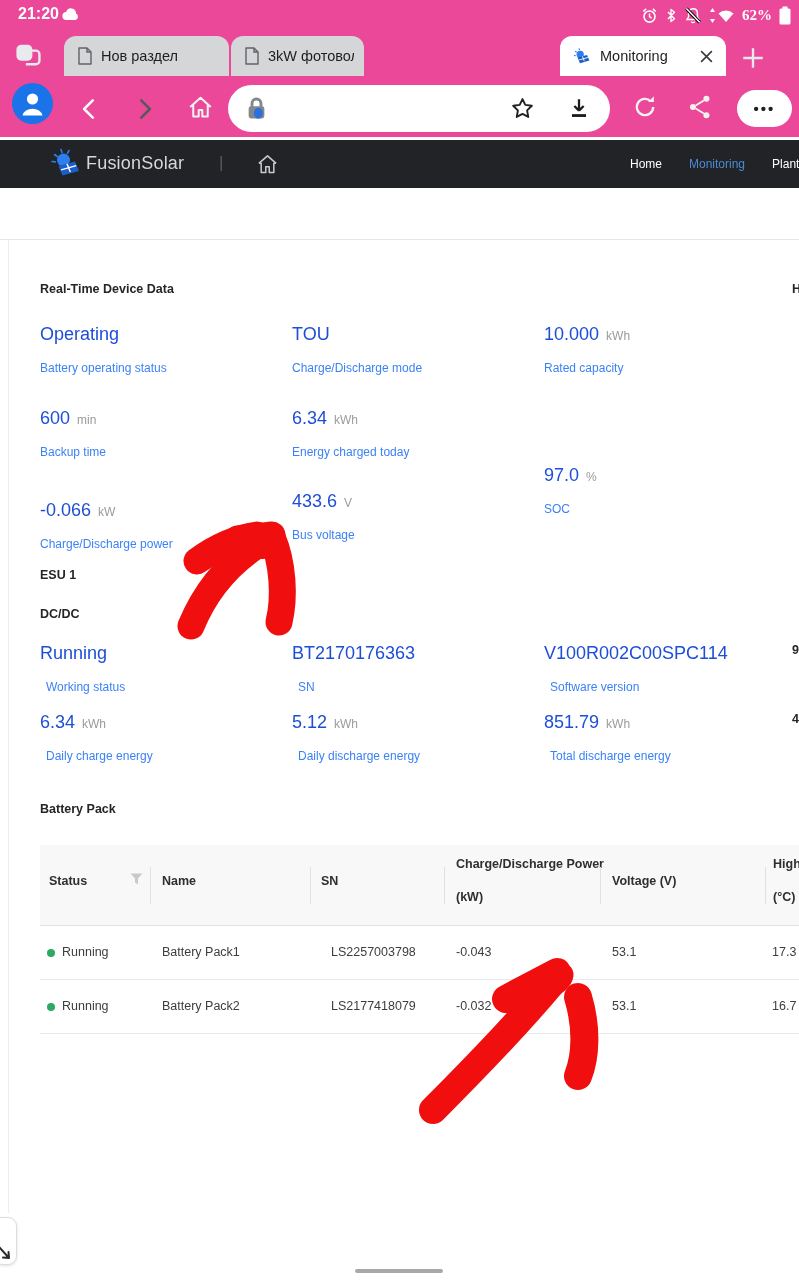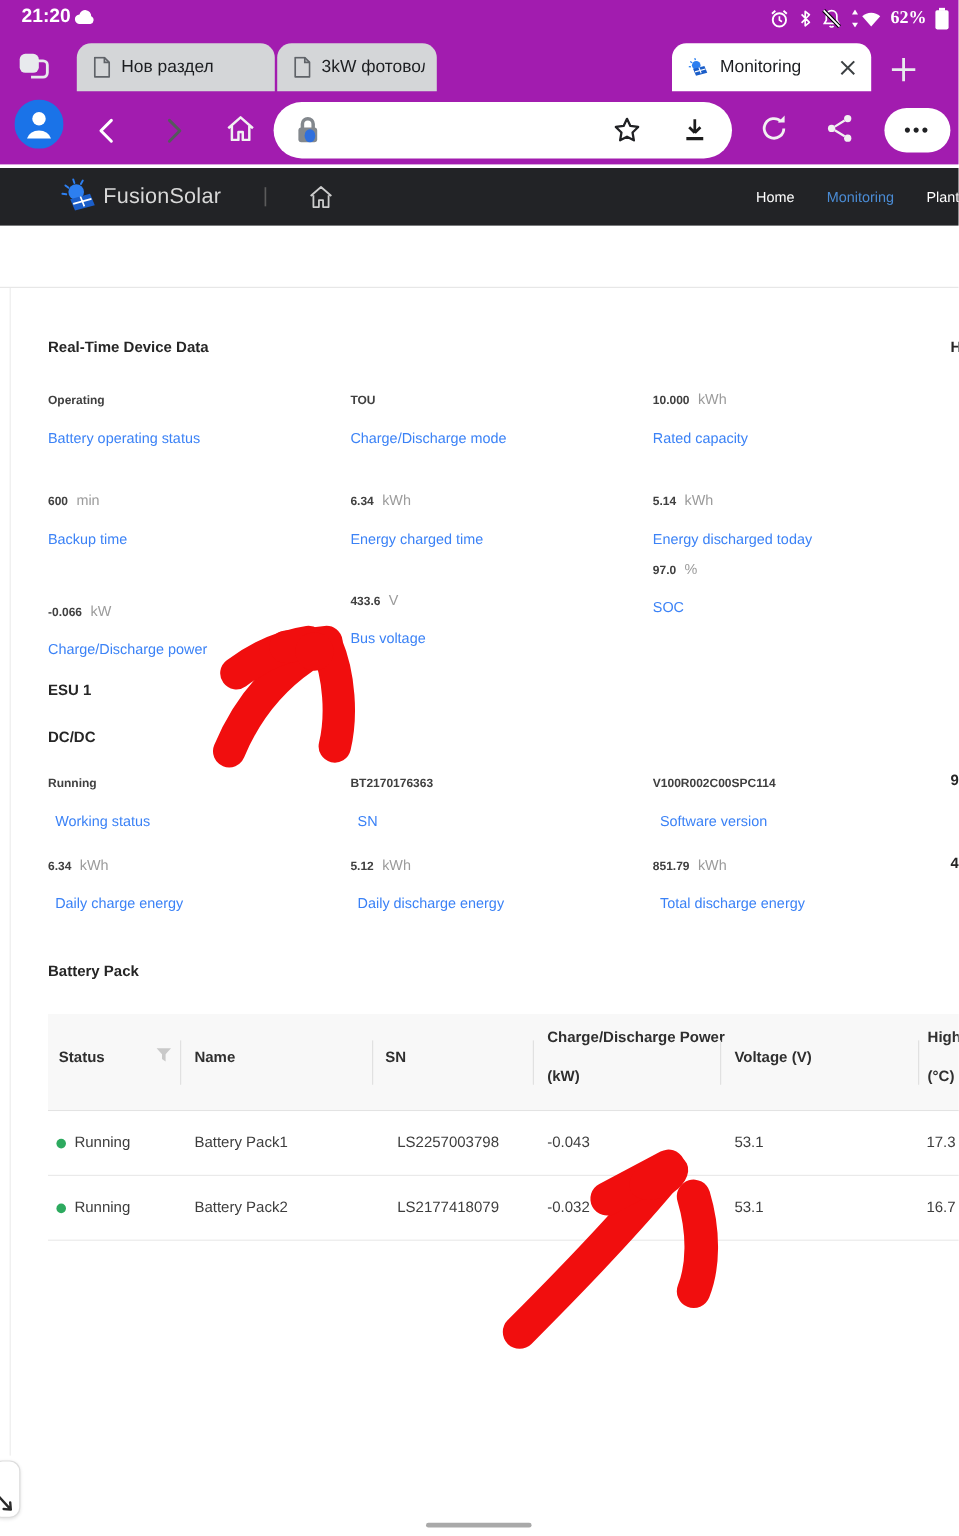--- a/index.html
+++ b/index.html
@@ -1,20 +1,20 @@
 <!DOCTYPE html>
 <html><head>
 <meta charset="utf-8">
 <style>
   html,body{margin:0;padding:0;background:#fff;}
   .page{position:relative;width:799px;height:1280px;background:#fff;overflow:hidden;
         font-family:"Liberation Sans",sans-serif;}
   .abs{position:absolute;}
   
-  .chrome{position:absolute;left:0;top:0;width:799px;height:137px;background:#a21caf;}
+  .chrome{position:absolute;left:0;top:0;width:799px;height:137px;background:#ec4899;}
   .statusbar{position:absolute;left:0;top:0;width:799px;height:30px;color:#fff;}
   .sb-time{position:absolute;left:18px;top:5px;font-size:16px;font-weight:700;color:#fff;}
   .sb-right{position:absolute;right:8px;top:4px;display:flex;align-items:center;gap:7px;height:22px;}
   .sb-batt{font-size:15px;font-weight:700;color:#fff;font-family:Liberation Serif, serif;}
   .tabbar{position:absolute;left:0;top:30px;width:799px;height:46px;padding-left:17px;}
   .tab{position:absolute;top:6px;height:40px;border-radius:12px 12px 0 0;display:flex;align-items:center;
        padding:0 10px 0 13px;gap:9px;box-sizing:border-box;overflow:hidden;}
   .tab-inactive{background:#d4d6d8;}
   .tab-active{background:#fff;}
   .tab-label{font-size:14.5px;color:#1c1e21;white-space:nowrap;overflow:hidden;}
@@ -30,21 +30,21 @@
   .brand{position:absolute;left:86px;top:13px;font-size:18px;color:#d8d8d8;letter-spacing:.2px;}
   .hdr-sep{position:absolute;left:219px;top:13px;color:#5b5b5b;font-size:17px;}
   .nav{position:absolute;left:630px;top:0;height:48px;display:flex;align-items:center;gap:27px;
        font-size:12px;white-space:nowrap;}
   .nav a{text-decoration:none;}
   
   .divider-top{position:absolute;left:0;top:239px;width:799px;height:1px;background:#e7e7e7;}
   .card-left{position:absolute;left:8px;top:240px;width:1px;height:973px;background:#ededed;}
   .sec-title{position:absolute;font-size:12.5px;font-weight:700;color:#262626;}
   .cell{position:absolute;white-space:nowrap;}
-  .cell .v{font-size:10px;font-weight:700;color:#404040;}
+  .cell .v{font-size:18px;font-weight:400;color:#1d4ed8;}
   .cell .u{font-size:12px;font-weight:400;color:#9b9b9b;margin-left:7px;}
   .cell .l{margin-top:16px;font-size:12px;color:#3b82f6;}
   .cell.ind .l{margin-left:6px;}
   .clipped{position:absolute;font-size:12.5px;font-weight:700;color:#262626;white-space:nowrap;}
   
   .btable{position:absolute;left:40px;top:845px;width:800px;}
   .bt-head{position:relative;height:80px;background:#f8f8f8;border-bottom:1px solid #e3e3e3;}
   .bt-head .h{position:absolute;font-size:12.5px;font-weight:700;color:#2f2f2f;white-space:nowrap;}
   .bt-sep{position:absolute;top:22px;width:1px;height:37px;background:#e1e1e1;}
   .bt-row{position:relative;height:53px;border-bottom:1px solid #eaeaea;background:#fff;}
@@ -273,25 +273,21 @@
     <div><span class="v">10.000</span><span class="u">kWh</span></div>
     <div class="l">Rated capacity</div>
   </div>
 
   <div class="cell" style="left:40px;top:408px">
     <div><span class="v">600</span><span class="u">min</span></div>
     <div class="l">Backup time</div>
   </div>
   <div class="cell" style="left:292px;top:408px">
     <div><span class="v">6.34</span><span class="u">kWh</span></div>
-    <div class="l">Energy charged time</div>
-  </div>
-  <div class="cell" style="left:544px;top:408px">
-    <div><span class="v">5.14</span><span class="u">kWh</span></div>
-    <div class="l">Energy discharged today</div>
+    <div class="l">Energy charged today</div>
   </div>
 
   <div class="cell" style="left:40px;top:500px">
     <div><span class="v">-0.066</span><span class="u">kW</span></div>
     <div class="l">Charge/Discharge power</div>
   </div>
   <div class="cell" style="left:292px;top:491px">
     <div><span class="v">433.6</span><span class="u">V</span></div>
     <div class="l">Bus voltage</div>
   </div>

